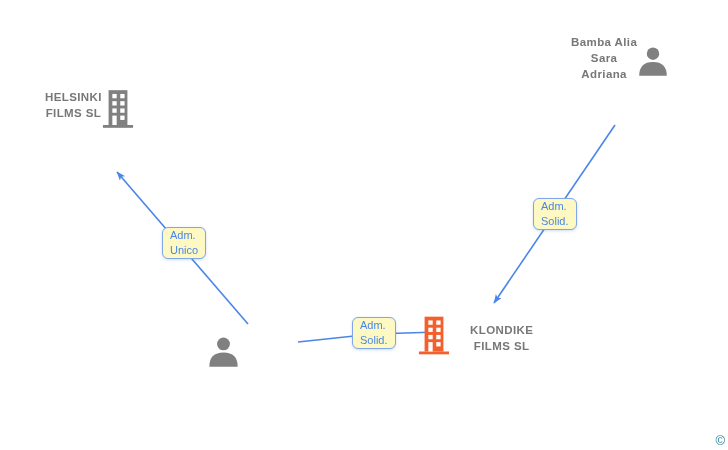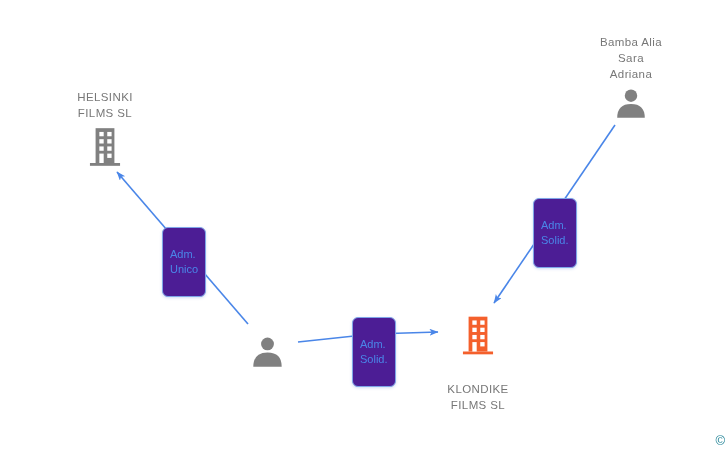--- a/index.html
+++ b/index.html
@@ -17,39 +17,39 @@
   #canvas{
     position:relative;
     width:728px;height:450px;
     background:#ffffff;
     font-family:"Liberation Sans",sans-serif;
     overflow:hidden;
   }
   #edges{position:absolute;left:0;top:0;}
   .edge{fill:none;stroke:var(--edge-blue);stroke-width:1.6px;}
   #arrowhead path{fill:var(--edge-blue);}
-  .node{position:absolute;width:120px;display:flex;flex-direction:column;align-items:center;cursor:pointer;}
+  .node{position:absolute;width:120px;display:flex;flex-direction:row;align-items:center;cursor:pointer;font-weight:bold;}
   .node-name{
     font-size:11.5px;line-height:16px;color:var(--node-text);
     text-align:center;white-space:pre-line;letter-spacing:.4px;
   }
   .icon-building{color:var(--node-gray);}
   .icon-building.orange{color:var(--company-orange);}
   .icon-person{color:var(--node-gray);}
   .gap-b{margin-bottom:7px;}
   .gap-t{margin-top:5px;}
   .edge-label{
     position:absolute;
-    background:#4c1d95;
+    background:#fef9c3;
     border:1.5px solid var(--label-border);
     border-radius:6px;
     box-shadow:0 1px 3px rgba(100,140,220,.3);
     color:var(--label-text);
     font-size:11px;line-height:15px;
-    padding:19px 7px;
+    padding:0 7px;
     white-space:pre-line;
     text-align:left;
   }
   #logo{
     position:absolute;right:3px;bottom:2px;
     display:flex;align-items:center;gap:4px;
     cursor:pointer;
   }
   #logo .copy{color:var(--logo-teal);font-size:13px;font-family:"Liberation Sans",sans-serif;}
   #logo .brand{font-family:"DejaVu Serif",serif;font-style:italic;font-size:16px;color:var(--logo-teal);}

